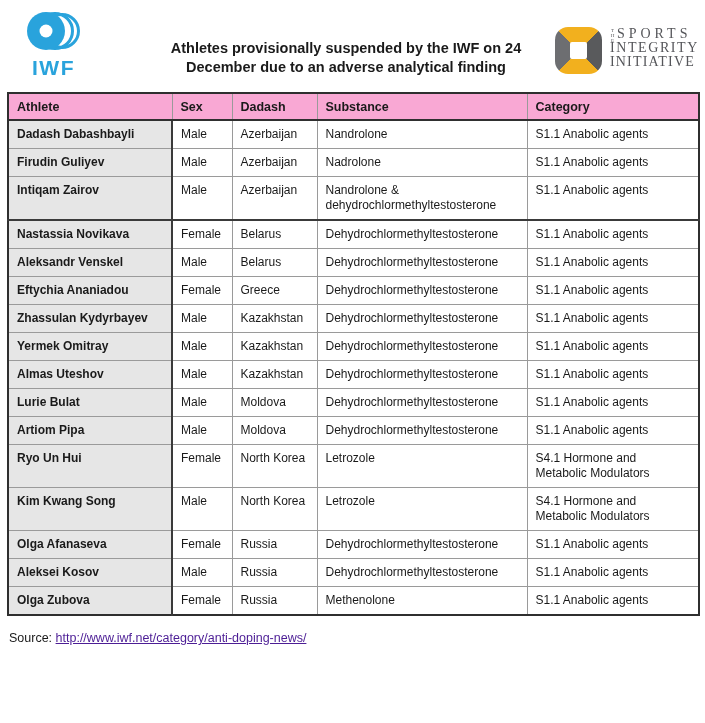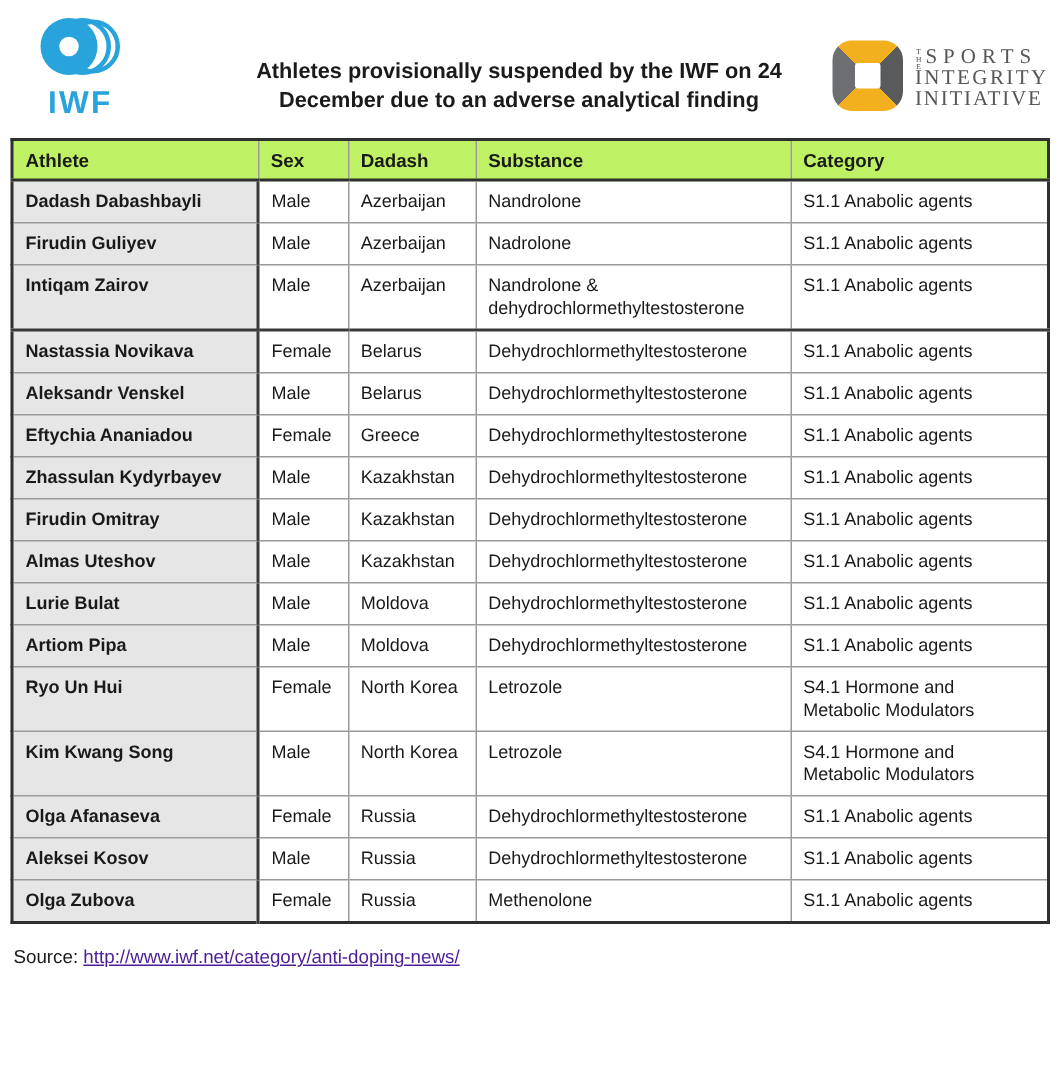--- a/index.html
+++ b/index.html
@@ -17,21 +17,21 @@
   .iwf-logo .iwf-word {
     color:#29A3DC; font-weight:bold; font-size:21px; letter-spacing:1.5px;
     margin-top:1px; margin-left:6px; line-height:20px;
   }
 
   .title {
     position:absolute; left:152px; right:165px; top:39px;
     text-align:center; font-weight:bold; font-size:14.5px; line-height:19px; color:#1a1a1a;
   }
 
-  .sii-logo { position:absolute; right:6px; top:27px; display:flex; align-items:flex-end; }
+  .sii-logo { position:absolute; right:6px; top:27px; display:flex; align-items:flex-start; }
   .sii-icon {
     width:47px; height:47px; border-radius:13px; flex:0 0 auto;
     background:conic-gradient(from -45deg, #F2B01E 0 25%, #595A5C 0 50%, #F2B01E 0 75%, #6D6E71 0 100%);
     position:relative;
   }
   .sii-icon::after { content:""; position:absolute; inset:15px; background:#fff; border-radius:2px; }
   .sii-text {
     margin-left:8px; font-family:"Liberation Serif","DejaVu Serif",serif;
     color:#55565A; font-size:14px; line-height:14px; white-space:nowrap;
   }
@@ -49,21 +49,21 @@
     border-collapse:collapse; table-layout:fixed; width:691px; margin-left:7px;
     border:2px solid #2F2F2F; font-size:12px;
   }
   col.c-athlete  { width:164px; }
   col.c-sex      { width:60px;  }
   col.c-country  { width:85px;  }
   col.c-substance{ width:210px; }
   col.c-category { width:172px; }
 
   th {
-    background:#bef264; text-align:left; font-size:12.5px; font-weight:bold; color:#1a1a1a;
+    background:#f9a8d4; text-align:left; font-size:12.5px; font-weight:bold; color:#1a1a1a;
     padding:6px 8px 5px 8px; border-right:1px solid #9a9a9a; border-bottom:2px solid #2F2F2F;
     height:26px;
   }
   td {
     background:#fff; vertical-align:top; padding:6px 8px; line-height:15px; color:#1a1a1a;
     border:1px solid #9a9a9a; height:27px;
   }
   td.col-athlete {
     background:#E6E6E6; font-weight:bold; border-right:2px solid #3a3a3a;
   }
@@ -170,21 +170,21 @@
       <td class="col-category">S1.1 Anabolic agents</td>
     </tr>
         <tr>
       <td class="col-athlete">Zhassulan Kydyrbayev</td>
       <td class="col-sex">Male</td>
       <td class="col-country">Kazakhstan</td>
       <td class="col-substance">Dehydrochlormethyltestosterone</td>
       <td class="col-category">S1.1 Anabolic agents</td>
     </tr>
         <tr>
-      <td class="col-athlete">Firudin Omitray</td>
+      <td class="col-athlete">Yermek Omitray</td>
       <td class="col-sex">Male</td>
       <td class="col-country">Kazakhstan</td>
       <td class="col-substance">Dehydrochlormethyltestosterone</td>
       <td class="col-category">S1.1 Anabolic agents</td>
     </tr>
         <tr>
       <td class="col-athlete">Almas Uteshov</td>
       <td class="col-sex">Male</td>
       <td class="col-country">Kazakhstan</td>
       <td class="col-substance">Dehydrochlormethyltestosterone</td>

